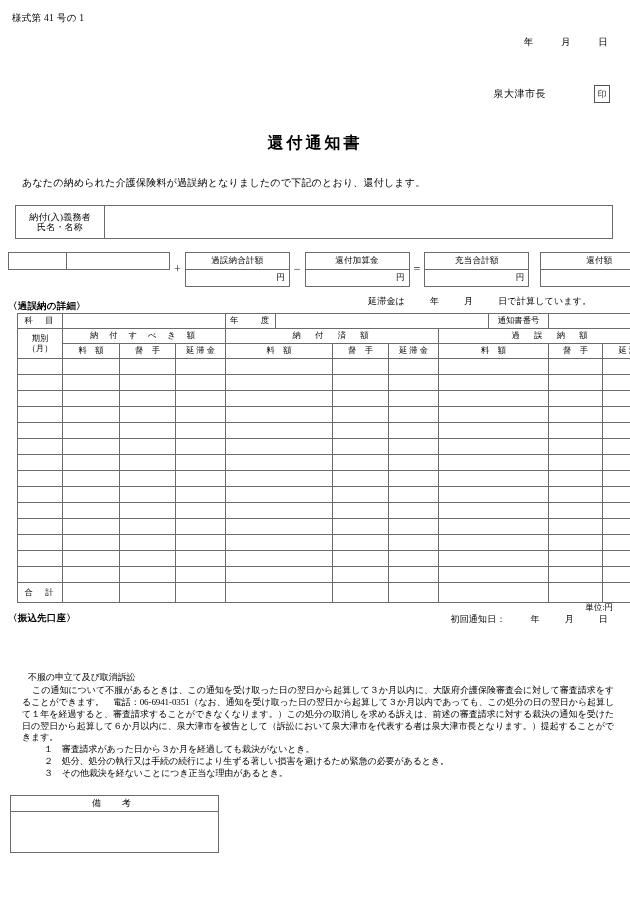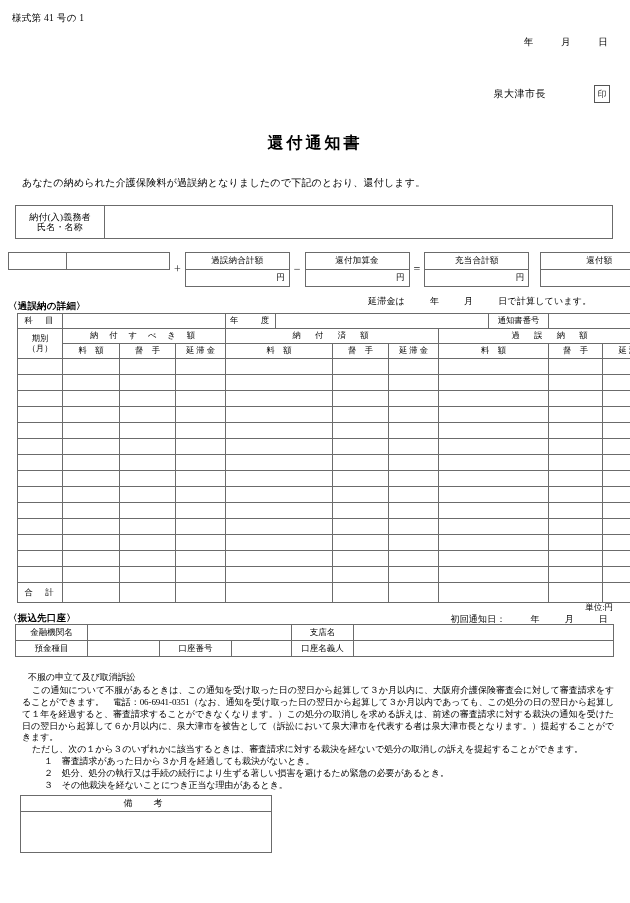--- a/index.html
+++ b/index.html
@@ -214,23 +214,23 @@
   }
   .legal .item {
     margin: 0;
     text-indent: 0;
     padding-left: 22px;
   }
 
   
   .remarks-table {
     position: absolute;
-    left: 20px;
+    left: 10px;
     top: 795px;
-    width: 252px;
+    width: 209px;
     padding-left: 8px;
   }
   .remarks-table td { font-size: 9px; }
   .remarks-head { height: 15px; letter-spacing: 6px; }
   .remarks-body { height: 40px; }
 </style>
 </head>
 <body>
 
 <div class="page">
@@ -579,51 +579,24 @@
     <span class="gap"></span>
     <span>年</span>
     <span class="gap"></span>
     <span>月</span>
     <span class="gap"></span>
     <span>日</span>
   </div>
 
   <div class="section-label label-bank">〈振込先口座〉</div>
 
-  <table class="bank-table">
-    <colgroup>
-      <col style="width:72px">
-        <col style="width:72px">
-        <col style="width:72px">
-        <col style="width:60px">
-      <col style="width:62px">
-        <col style="width:260px">
-    </colgroup>
-    <tbody>
-        <tr>
-      <td>金融機関名</td>
-      <td colspan="3"></td>
-      <td>支店名</td>
-      <td></td>
-    </tr>
-    <tr>
-      <td>預金種目</td>
-      <td></td>
-      <td>口座番号</td>
-      <td></td>
-      <td>口座名義人</td>
-      <td></td>
-    </tr>
-  </tbody>
-    </table>
 
   <div class="legal">
     <div class="heading">不服の申立て及び取消訴訟</div>
     <p>この通知について不服があるときは、この通知を受け取った日の翌日から起算して３か月以内に、大阪府介護保険審査会に対して審査請求をすることができます。　電話：06-6941-0351（なお、通知を受け取った日の翌日から起算して３か月以内であっても、この処分の日の翌日から起算して１年を経過すると、審査請求することができなくなります。）この処分の取消しを求める訴えは、前述の審査請求に対する裁決の通知を受けた日の翌日から起算して６か月以内に、泉大津市を被告として（訴訟において泉大津市を代表する者は泉大津市長となります。）提起することができます。</p>
-    <p>ただし、次の１から３のいずれかに該当するときは、審査請求に対する裁決を経ないで処分の取消しの訴えを提起することができます。</p>
     <p class="item">１　審査請求があった日から３か月を経過しても裁決がないとき。</p>
     <p class="item">２　処分、処分の執行又は手続の続行により生ずる著しい損害を避けるため緊急の必要があるとき。</p>
     <p class="item">３　その他裁決を経ないことにつき正当な理由があるとき。</p>
   </div>
 
   <table class="remarks-table">
     <tbody>
         <tr>
       <td class="remarks-head">備　考</td>
     </tr>

